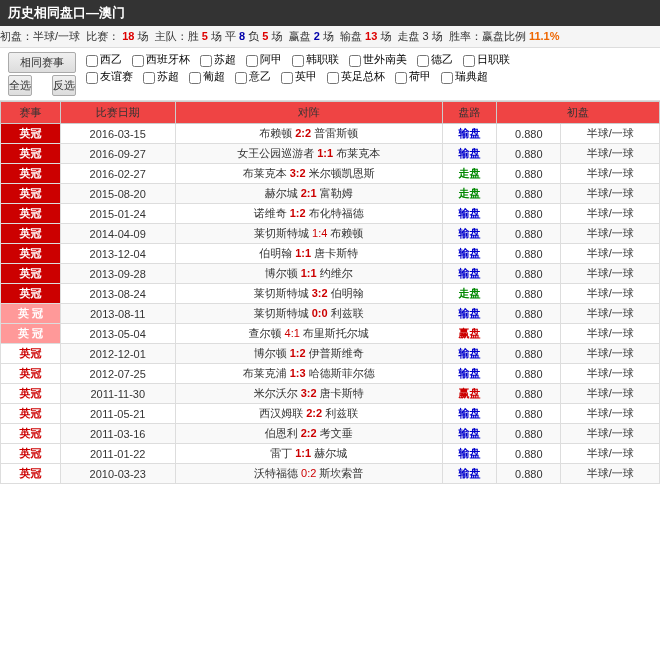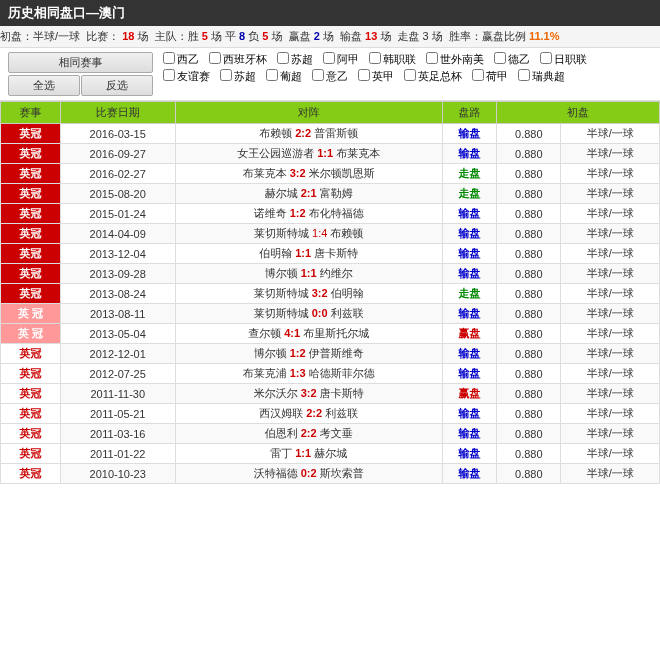--- a/index.html
+++ b/index.html
@@ -42,62 +42,62 @@
     }
     .filter-row {
       display: flex;
       align-items: center;
       margin-bottom: 2px;
       flex-wrap: wrap;
       gap: 2px;
     }
     .filter-row label {
       display: flex;
-      align-items: flex-start;
+      align-items: flex-end;
       gap: 2px;
       font-size: 11px;
       margin-right: 8px;
       cursor: pointer;
       white-space: nowrap;
     }
     .filter-row input[type="checkbox"] {
       width: 12px;
       height: 12px;
     }
 
     
     .btn-group {
       display: flex;
       flex-direction: column;
       gap: 2px;
       margin-right: 10px;
     }
     .btn {
-      padding: 2px 24px;
+      padding: 2px 0;
       font-size: 11px;
       border: 1px solid #aaa;
       background: linear-gradient(to bottom, #f0f0f0, #ddd);
       cursor: pointer;
       border-radius: 2px;
       color: #333;
     }
 
     .filter-main-row {
       display: flex;
       align-items: flex-start;
     }
 
     
     .data-table {
       width: 100%;
       border-collapse: collapse;
       font-size: 11px;
     }
     .data-table thead tr {
-      background: #84cc16;
+      background: #ef4444;
       font-family: Liberation Serif, serif;
     }
     .data-table th {
       border: 1px solid #ccc;
       padding: 3px 4px;
       text-align: center;
       font-weight: normal;
       color: #333;
     }
     .data-table td {
@@ -141,21 +141,21 @@
   <span>3</span>
   <span>场</span>&nbsp;
   <span>胜率：赢盘比例</span>
   <span class="orange">11.1%</span>
 </div>
 
 <div class="filter-section">
   <div class="filter-main-row">
     <div class="btn-group">
       <button class="btn">相同赛事</button>
-      <div style="display:flex;gap:1px;">
+      <div style="display:flex;gap:20px;">
         <button class="btn">全选</button>
         <button class="btn">反选</button>
       </div>
     </div>
     <div>
       <div class="filter-row">
         <label><input type="checkbox" style="">西乙</label>
         <label><input type="checkbox" style="">西班牙杯</label>
         <label><input type="checkbox" style="">苏超</label>
         <label><input type="checkbox" style="">阿甲</label>
@@ -265,21 +265,21 @@
         <td style="background: rgb(255, 153, 153); color: rgb(255, 255, 255); font-weight: bold; font-size: 11px;">英 冠</td>
         <td class="date">2013-08-11</td>
         <td>莱切斯特城&nbsp;<span style="color:#cc0000;font-weight:bold;">0:0</span>&nbsp;利兹联</td>
         <td style="color: rgb(0, 0, 204); font-weight: bold;">输盘</td>
         <td>0.880</td>
         <td>半球/一球</td>
       </tr>
       <tr class="row-even">
         <td style="background: rgb(255, 153, 153); color: rgb(255, 255, 255); font-weight: bold; font-size: 11px;">英 冠</td>
         <td class="date">2013-05-04</td>
-        <td>查尔顿&nbsp;<span style="color:#cc0000;font-weight:bold;">4:1</span>&nbsp;布里斯托尔城</td>
+        <td>查尔顿&nbsp;<span style="color:#cc0000;font-weight:normal;">4:1</span>&nbsp;布里斯托尔城</td>
         <td style="color: rgb(204, 0, 0); font-weight: bold;">赢盘</td>
         <td>0.880</td>
         <td>半球/一球</td>
       </tr>
       <tr class="row-odd">
         <td style="background: rgb(255, 255, 255); color: rgb(204, 0, 0); font-weight: bold; font-size: 11px;">英冠</td>
         <td class="date">2012-12-01</td>
         <td>博尔顿&nbsp;<span style="color:#cc0000;font-weight:bold;">1:2</span>&nbsp;伊普斯维奇</td>
         <td style="color: rgb(0, 0, 204); font-weight: bold;">输盘</td>
         <td>0.880</td>
@@ -320,20 +320,20 @@
       <tr class="row-even">
         <td style="background: rgb(255, 255, 255); color: rgb(204, 0, 0); font-weight: bold; font-size: 11px;">英冠</td>
         <td class="date">2011-01-22</td>
         <td>雷丁&nbsp;<span style="color:#cc0000;font-weight:bold;">1:1</span>&nbsp;赫尔城</td>
         <td style="color: rgb(0, 0, 204); font-weight: bold;">输盘</td>
         <td>0.880</td>
         <td>半球/一球</td>
       </tr>
       <tr class="row-odd">
         <td style="background: rgb(255, 255, 255); color: rgb(204, 0, 0); font-weight: bold; font-size: 11px;">英冠</td>
-        <td class="date">2010-10-23</td>
-        <td>沃特福德&nbsp;<span style="color:#cc0000;font-weight:bold;">0:2</span>&nbsp;斯坎索普</td>
+        <td class="date">2010-03-23</td>
+        <td>沃特福德&nbsp;<span style="color:#cc0000;font-weight:normal;">0:2</span>&nbsp;斯坎索普</td>
         <td style="color: rgb(0, 0, 204); font-weight: bold;">输盘</td>
         <td>0.880</td>
         <td>半球/一球</td>
       </tr>
     </tbody>
 </table>
 
 </body></html>

